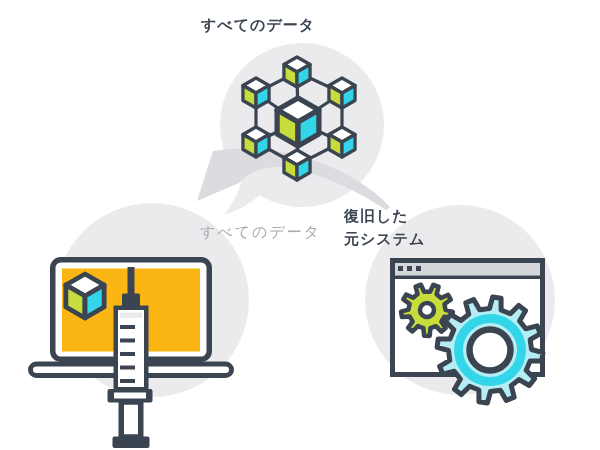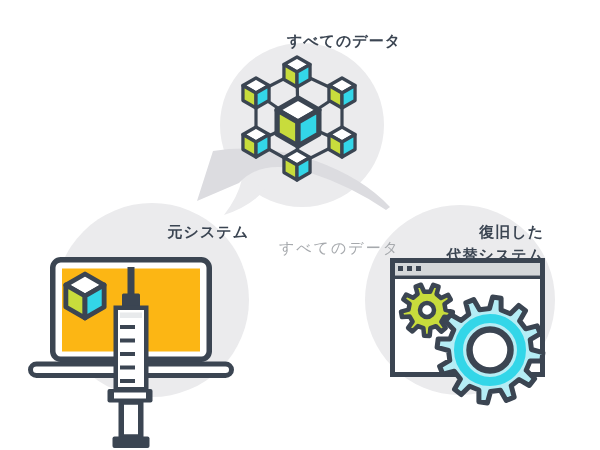--- a/index.html
+++ b/index.html
@@ -2,22 +2,22 @@
 <html style="--c-dark: #3b4552; --c-yellow: #fcb614; --c-cyan: #33d6e8; --c-cyan-light: #b5edf5; --c-green: #c8dc3c; --c-circle: #ebebed; --c-swoosh: #dcdce0; --c-titlebar: #d4d7d9; --c-graytext: #a6a9ad; --c-white: #ffffff;"><head>
 <meta charset="utf-8">
 <style>
   html,body{margin:0;padding:0;background:#fff;}
   .stage{
     position:relative;width:600px;height:450px;background:#fff;overflow:hidden;
     font-family:"DejaVu Sans","Liberation Sans",sans-serif;
   }
   .stage svg{position:absolute;left:0;top:0;}
   .lbl{
-    position:absolute;text-align:right;color:var(--c-dark,#3b4552);
-    font-weight:bold;font-size:15px;letter-spacing:1px;line-height:23px;margin-top:16px;
+    position:absolute;text-align:left;color:var(--c-dark,#3b4552);
+    font-weight:bold;font-size:15px;letter-spacing:1px;line-height:23px;
   }
   .lbl.center-gray{
     color:var(--c-graytext,#a6a9ad);font-weight:500;font-size:15px;letter-spacing:2px;
   }
 </style>
 </head>
 <body>
 
 <div class="stage">
 
@@ -102,21 +102,20 @@
 
   <div class="lbl" style="left:201px;top:14px;width:200px;">
     <span>すべてのデータ</span>
   </div>
 
   <div class="lbl center-gray" style="left:200px;top:221px;width:200px;">
     <span>すべてのデータ</span>
   </div>
 
   <div class="lbl" style="left:49px;top:205px;width:200px;">
-    <div>元システム</div>
   </div>
 
   <div class="lbl" style="left:344px;top:205px;width:200px;">
     <div>復旧した</div>
-    <div>代替システム</div>
+    <div>元システム</div>
   </div>
 
 </div>
 
 </body></html>

